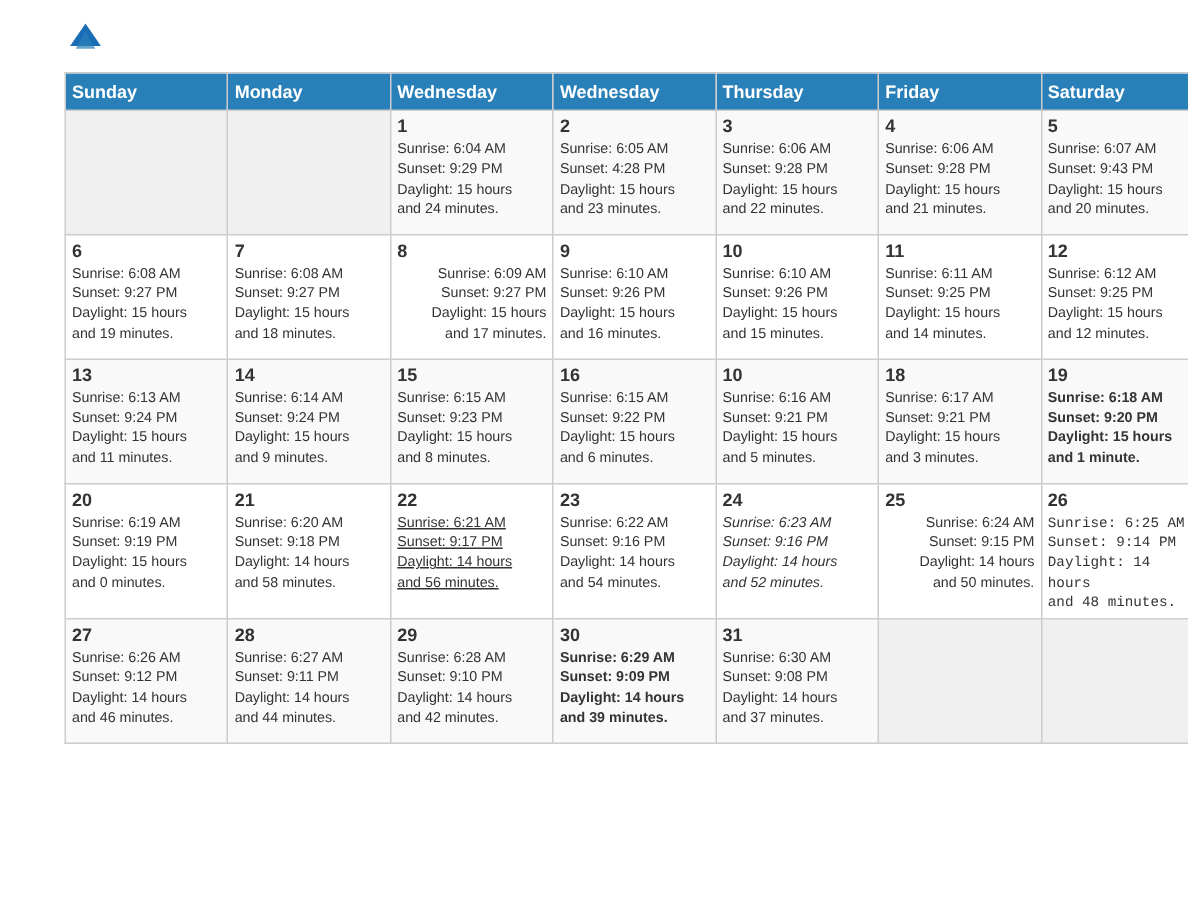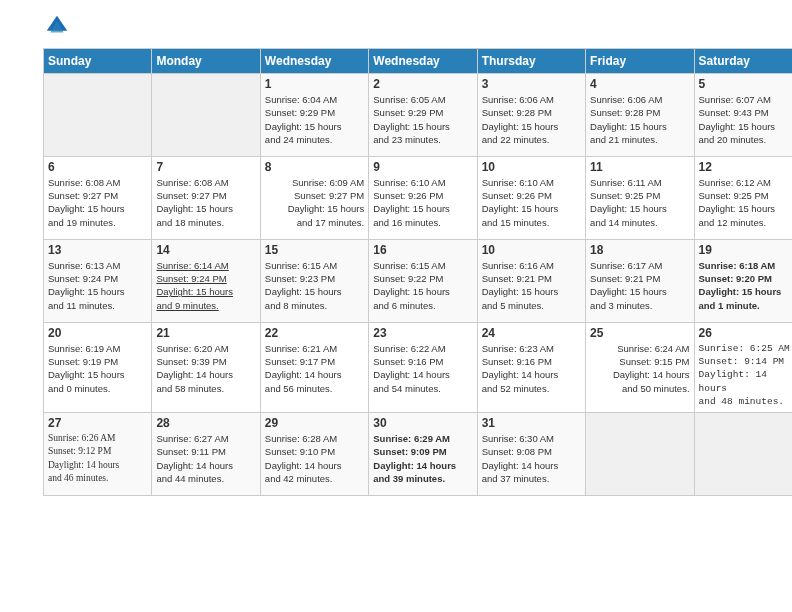--- a/index.html
+++ b/index.html
@@ -152,21 +152,21 @@
           <td>
             <span class="day-num">1</span>
             <div class="day-info" style="white-space: pre-line;">Sunrise: 6:04 AM
 Sunset: 9:29 PM
 Daylight: 15 hours
 and 24 minutes.</div>
           </td>
           <td>
             <span class="day-num">2</span>
             <div class="day-info" style="white-space: pre-line;">Sunrise: 6:05 AM
-Sunset: 9:29 PM
+Sunset: 4:28 PM
 Daylight: 15 hours
 and 23 minutes.</div>
           </td>
           <td>
             <span class="day-num">3</span>
             <div class="day-info" style="white-space: pre-line;">Sunrise: 6:06 AM
 Sunset: 9:28 PM
 Daylight: 15 hours
 and 22 minutes.</div>
           </td>
@@ -239,21 +239,21 @@
         <tr>
           <td>
             <span class="day-num">13</span>
             <div class="day-info" style="white-space: pre-line;">Sunrise: 6:13 AM
 Sunset: 9:24 PM
 Daylight: 15 hours
 and 11 minutes.</div>
           </td>
           <td>
             <span class="day-num">14</span>
-            <div class="day-info" style="white-space: pre-line; text-decoration: underline;">Sunrise: 6:14 AM
+            <div class="day-info" style="white-space: pre-line;">Sunrise: 6:14 AM
 Sunset: 9:24 PM
 Daylight: 15 hours
 and 9 minutes.</div>
           </td>
           <td>
             <span class="day-num">15</span>
             <div class="day-info" style="white-space: pre-line;">Sunrise: 6:15 AM
 Sunset: 9:23 PM
 Daylight: 15 hours
 and 8 minutes.</div>
@@ -291,41 +291,41 @@
           <td>
             <span class="day-num">20</span>
             <div class="day-info" style="white-space: pre-line;">Sunrise: 6:19 AM
 Sunset: 9:19 PM
 Daylight: 15 hours
 and 0 minutes.</div>
           </td>
           <td>
             <span class="day-num">21</span>
             <div class="day-info" style="white-space: pre-line;">Sunrise: 6:20 AM
-Sunset: 9:39 PM
+Sunset: 9:18 PM
 Daylight: 14 hours
 and 58 minutes.</div>
           </td>
           <td>
             <span class="day-num">22</span>
-            <div class="day-info" style="white-space: pre-line;">Sunrise: 6:21 AM
+            <div class="day-info" style="white-space: pre-line; text-decoration: underline;">Sunrise: 6:21 AM
 Sunset: 9:17 PM
 Daylight: 14 hours
 and 56 minutes.</div>
           </td>
           <td>
             <span class="day-num">23</span>
             <div class="day-info" style="white-space: pre-line;">Sunrise: 6:22 AM
 Sunset: 9:16 PM
 Daylight: 14 hours
 and 54 minutes.</div>
           </td>
           <td>
             <span class="day-num">24</span>
-            <div class="day-info" style="white-space: pre-line;">Sunrise: 6:23 AM
+            <div class="day-info" style="white-space: pre-line; font-style: italic;">Sunrise: 6:23 AM
 Sunset: 9:16 PM
 Daylight: 14 hours
 and 52 minutes.</div>
           </td>
           <td>
             <span class="day-num">25</span>
             <div class="day-info" style="white-space: pre-line; text-align: right;">Sunrise: 6:24 AM
 Sunset: 9:15 PM
 Daylight: 14 hours
 and 50 minutes.</div>
@@ -334,21 +334,21 @@
             <span class="day-num">26</span>
             <div class="day-info" style="white-space: pre-line; font-family: Liberation Mono, monospace;">Sunrise: 6:25 AM
 Sunset: 9:14 PM
 Daylight: 14 hours
 and 48 minutes.</div>
           </td>
         </tr>
         <tr>
           <td>
             <span class="day-num">27</span>
-            <div class="day-info" style="white-space: pre-line; font-family: Liberation Serif, serif;">Sunrise: 6:26 AM
+            <div class="day-info" style="white-space: pre-line;">Sunrise: 6:26 AM
 Sunset: 9:12 PM
 Daylight: 14 hours
 and 46 minutes.</div>
           </td>
           <td>
             <span class="day-num">28</span>
             <div class="day-info" style="white-space: pre-line;">Sunrise: 6:27 AM
 Sunset: 9:11 PM
 Daylight: 14 hours
 and 44 minutes.</div>

